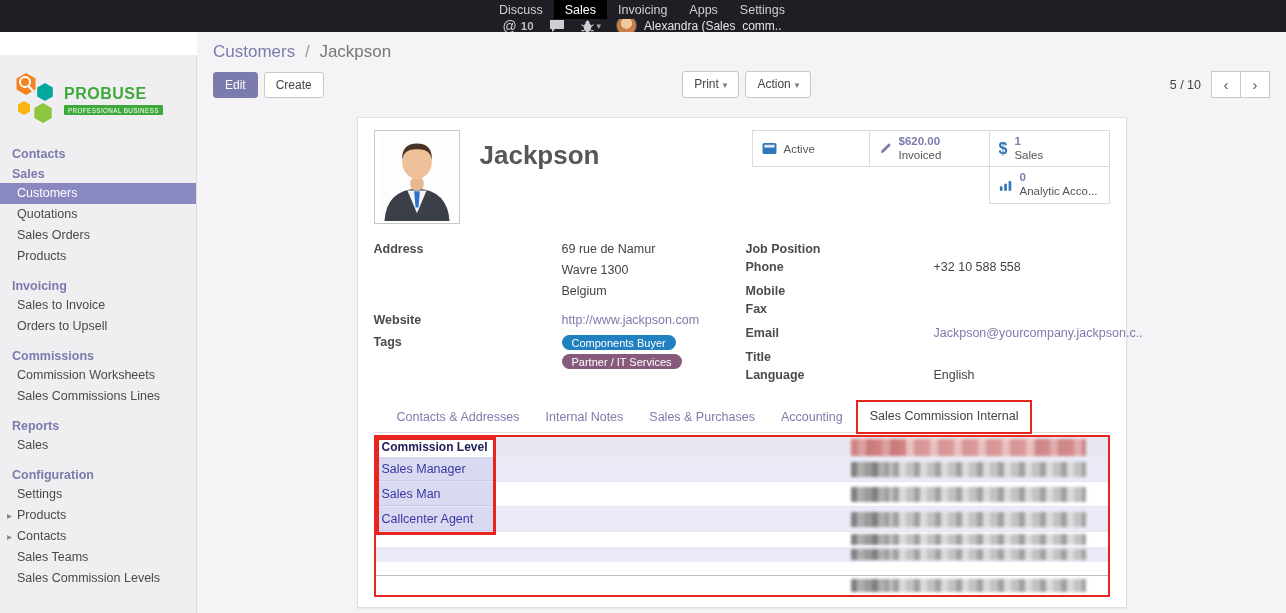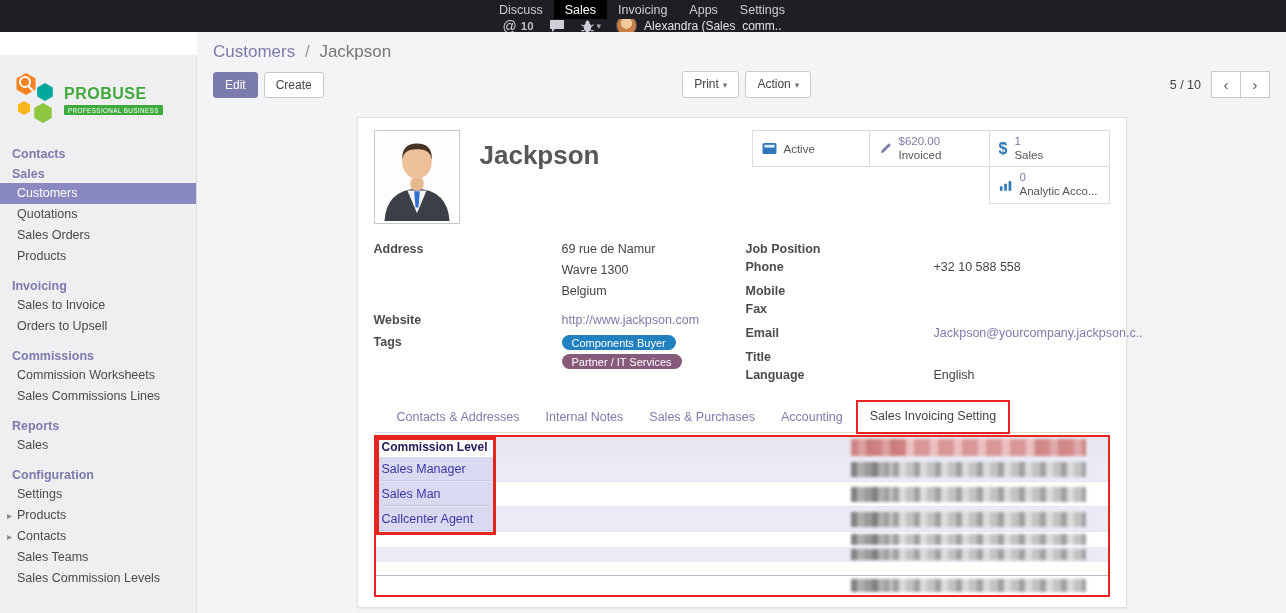--- a/index.html
+++ b/index.html
@@ -96,21 +96,21 @@
   .avatar-box { width: 86px; height: 94px; border: 1px solid #c9c9c9; padding: 2px; background: #fff; flex: 0 0 auto; }
   .avatar-box svg { width: 100%; height: 100%; display: block; }
   .partner-name { font-size: 26px; font-weight: bold; color: #575757; margin-top: 10px; }
 
   .stats { position: absolute; top: 12px; right: 16px; display: grid; grid-template-columns: 117px 120px 120px; grid-auto-rows: 37px; }
   .stat {
     border: 1px solid #dcdcdc; background: #fff; display: flex; align-items: center;
     gap: 7px; padding: 0 9px; margin-left: -1px; font-size: 11.5px; color: #555; cursor: pointer;
   }
   .stat .two { display: flex; flex-direction: column; line-height: 1.2; }
-  .stat .val { color: var(--accent, #7c7bad); font-weight: normal; font-size: 11.5px; }
+  .stat .val { color: var(--accent, #7c7bad); font-weight: bold; font-size: 11.5px; }
   .stat .slabel { color: #555; }
   .stat-analytic { grid-column: 3; margin-top: -1px; }
   .dollar-glyph { color: var(--link-blue, #2e77b8); font-weight: bold; font-size: 16px; }
 
   
   .fields { display: flex; margin-top: 18px; font-size: 12.5px; color: #444; }
   .fcol-left { width: 372px; flex: 0 0 auto; }
   .fcol-right { flex: 1; }
   .frow { display: flex; align-items: flex-start; }
   .flabel { width: 140px; font-weight: bold; color: #4c4c4c; flex: 0 0 auto; }
@@ -395,21 +395,21 @@
               <span class="fval">English</span>
             </div>
           </div>
         </div>
 
         <div class="tabs">
           <span class="tab">Contacts &amp; Addresses</span>
           <span class="tab">Internal Notes</span>
           <span class="tab">Sales &amp; Purchases</span>
           <span class="tab">Accounting</span>
-          <span class="tab active">Sales Invoicing Setting</span>
+          <span class="tab active">Sales Commission Internal</span>
         </div>
 
         <div class="ctable">
           <div class="redbox-left"></div>
 
           <div class="trow thead">
             <div class="cell cell-label">Commission Level</div>
             <div class="cell"></div>
             <div class="cell">
                 <div class="redacted pink"></div>

